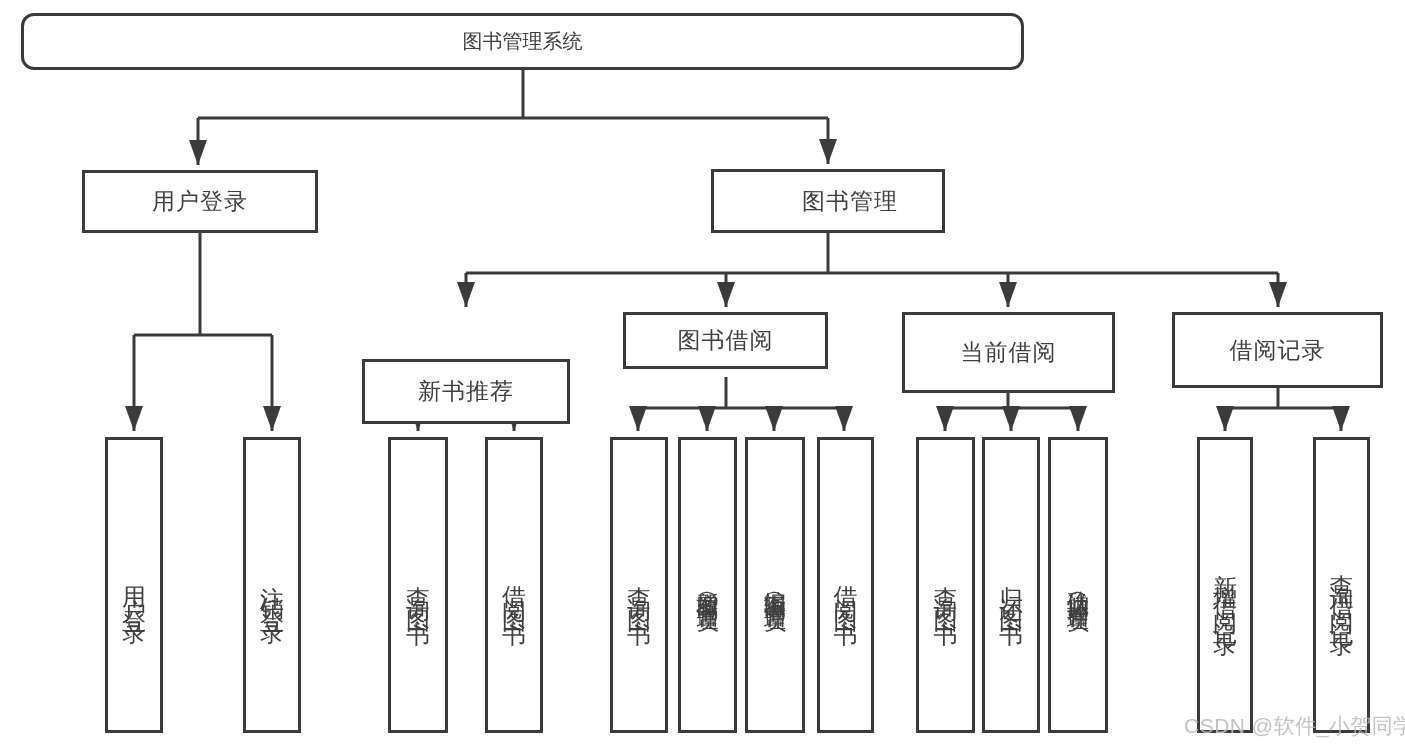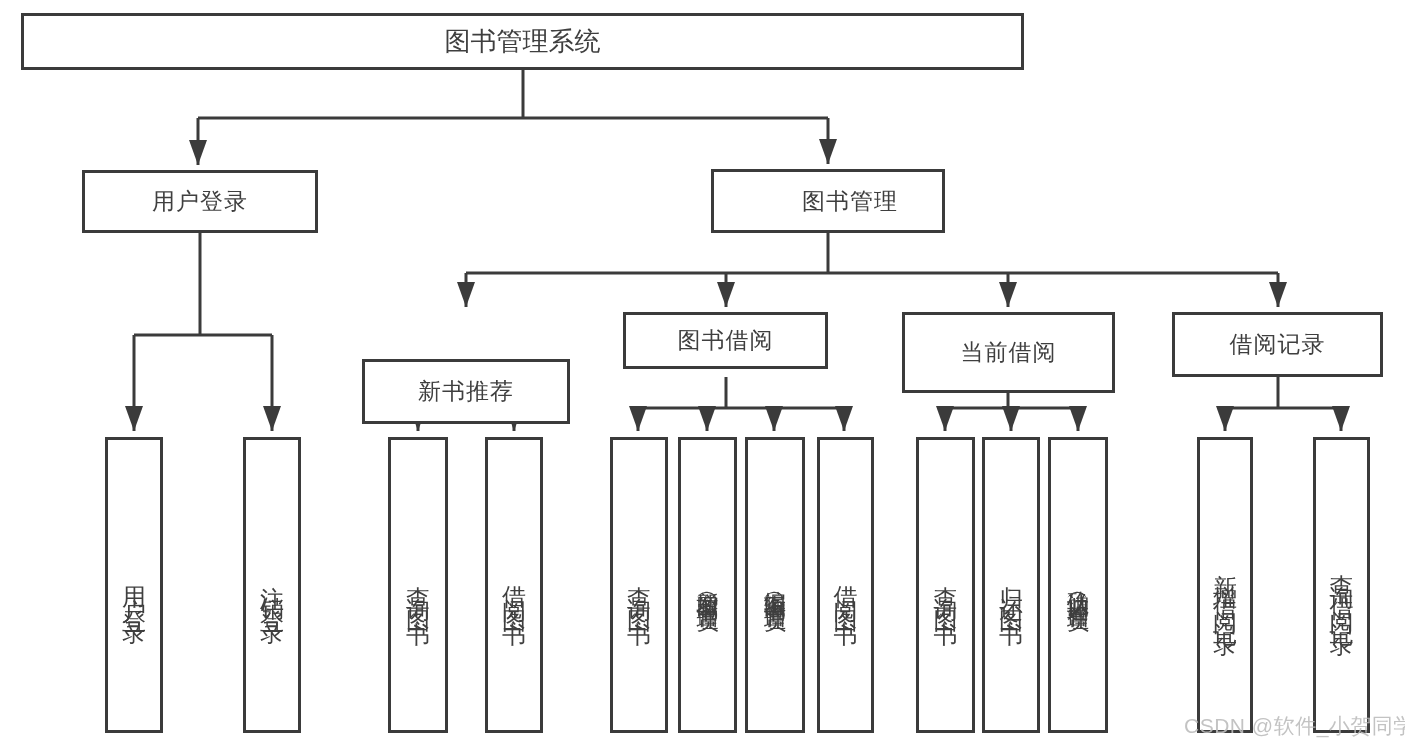--- a/index.html
+++ b/index.html
@@ -27,21 +27,21 @@
     box-sizing: border-box;
     background: #ffffff;
     border: 3px solid #3b3b3b;
     color: #3f3f3f;
     display: flex;
     align-items: center;
     justify-content: center;
     text-align: center;
   }
   .hnode { font-size: 23px; letter-spacing: 1px; }
-  .root  { font-size: 26px; }
+  .root  { font-size: 20px; border-radius: 13px; }
   .leaf  { }
   .leaf .vtext {
     writing-mode: vertical-rl;
     text-orientation: mixed;
     font-size: 24px;
     line-height: 1;
     letter-spacing: 12px;
     margin-bottom: -12px;
     white-space: nowrap;
   }
@@ -116,21 +116,21 @@
   </svg>
 
   <div class="node root" style="left:21px; top:13px; width:1003px; height:57px;">图书管理系统</div>
 
   <div class="node hnode" style="left:82px; top:170px; width:236px; height:63px;">用户登录</div>
   <div class="node hnode" style="left:711px; top:169px; width:234px; height:64px;padding-left:44px;">图书管理</div>
 
   <div class="node hnode" style="left:362px; top:312px; width:208px; height:65px;margin-top:47px;">新书推荐</div>
   <div class="node hnode" style="left:623px; top:312px; width:205px; height:57px;">图书借阅</div>
   <div class="node hnode" style="left:902px; top:312px; width:213px; height:81px;">当前借阅</div>
-  <div class="node hnode" style="left:1172px; top:312px; width:211px; height:65px;">借阅记录</div>
+  <div class="node hnode" style="left:1172px; top:312px; width:211px; height:76px;">借阅记录</div>
 
   <div class="node leaf" style="left:105px; top:437px; width:58px; height:296px;">
     <span class="vtext">用户登录</span>
   </div>
   <div class="node leaf" style="left:243px; top:437px; width:58px; height:296px;">
     <span class="vtext">注销登录</span>
   </div>
 
   <div class="node leaf" style="left:388px; top:437px; width:60px; height:296px;">
     <span class="vtext">查询图书</span>

